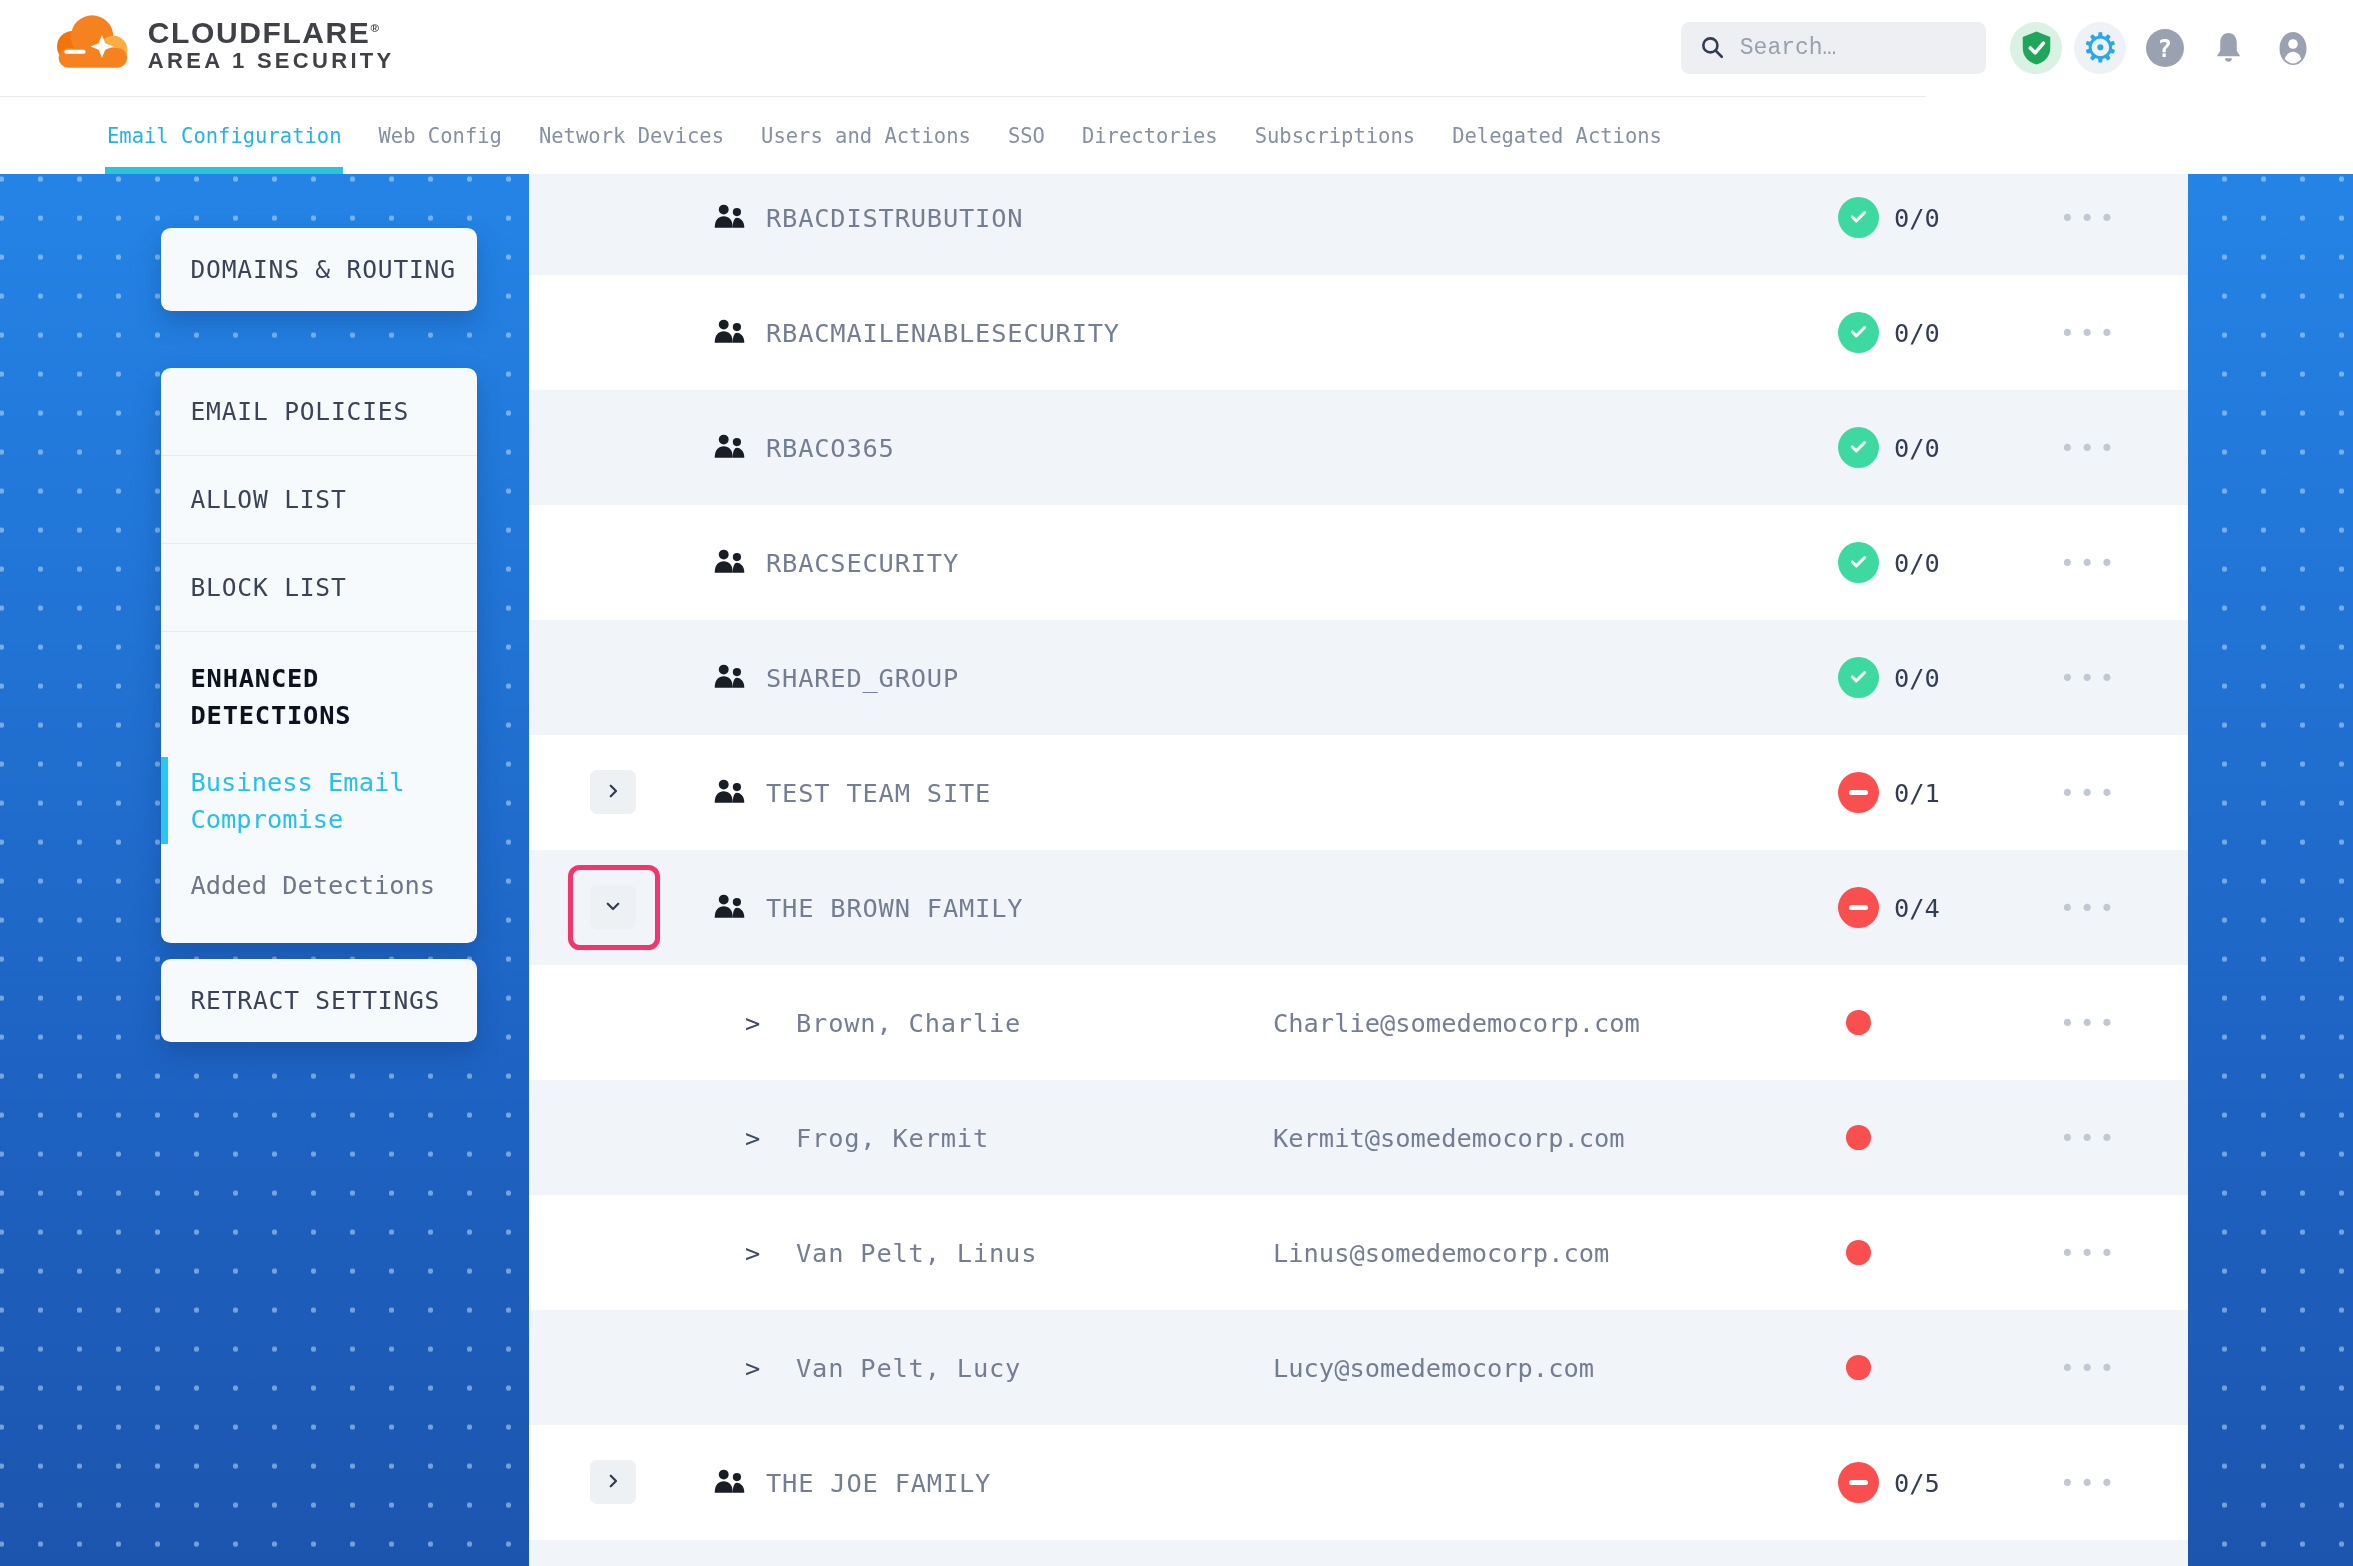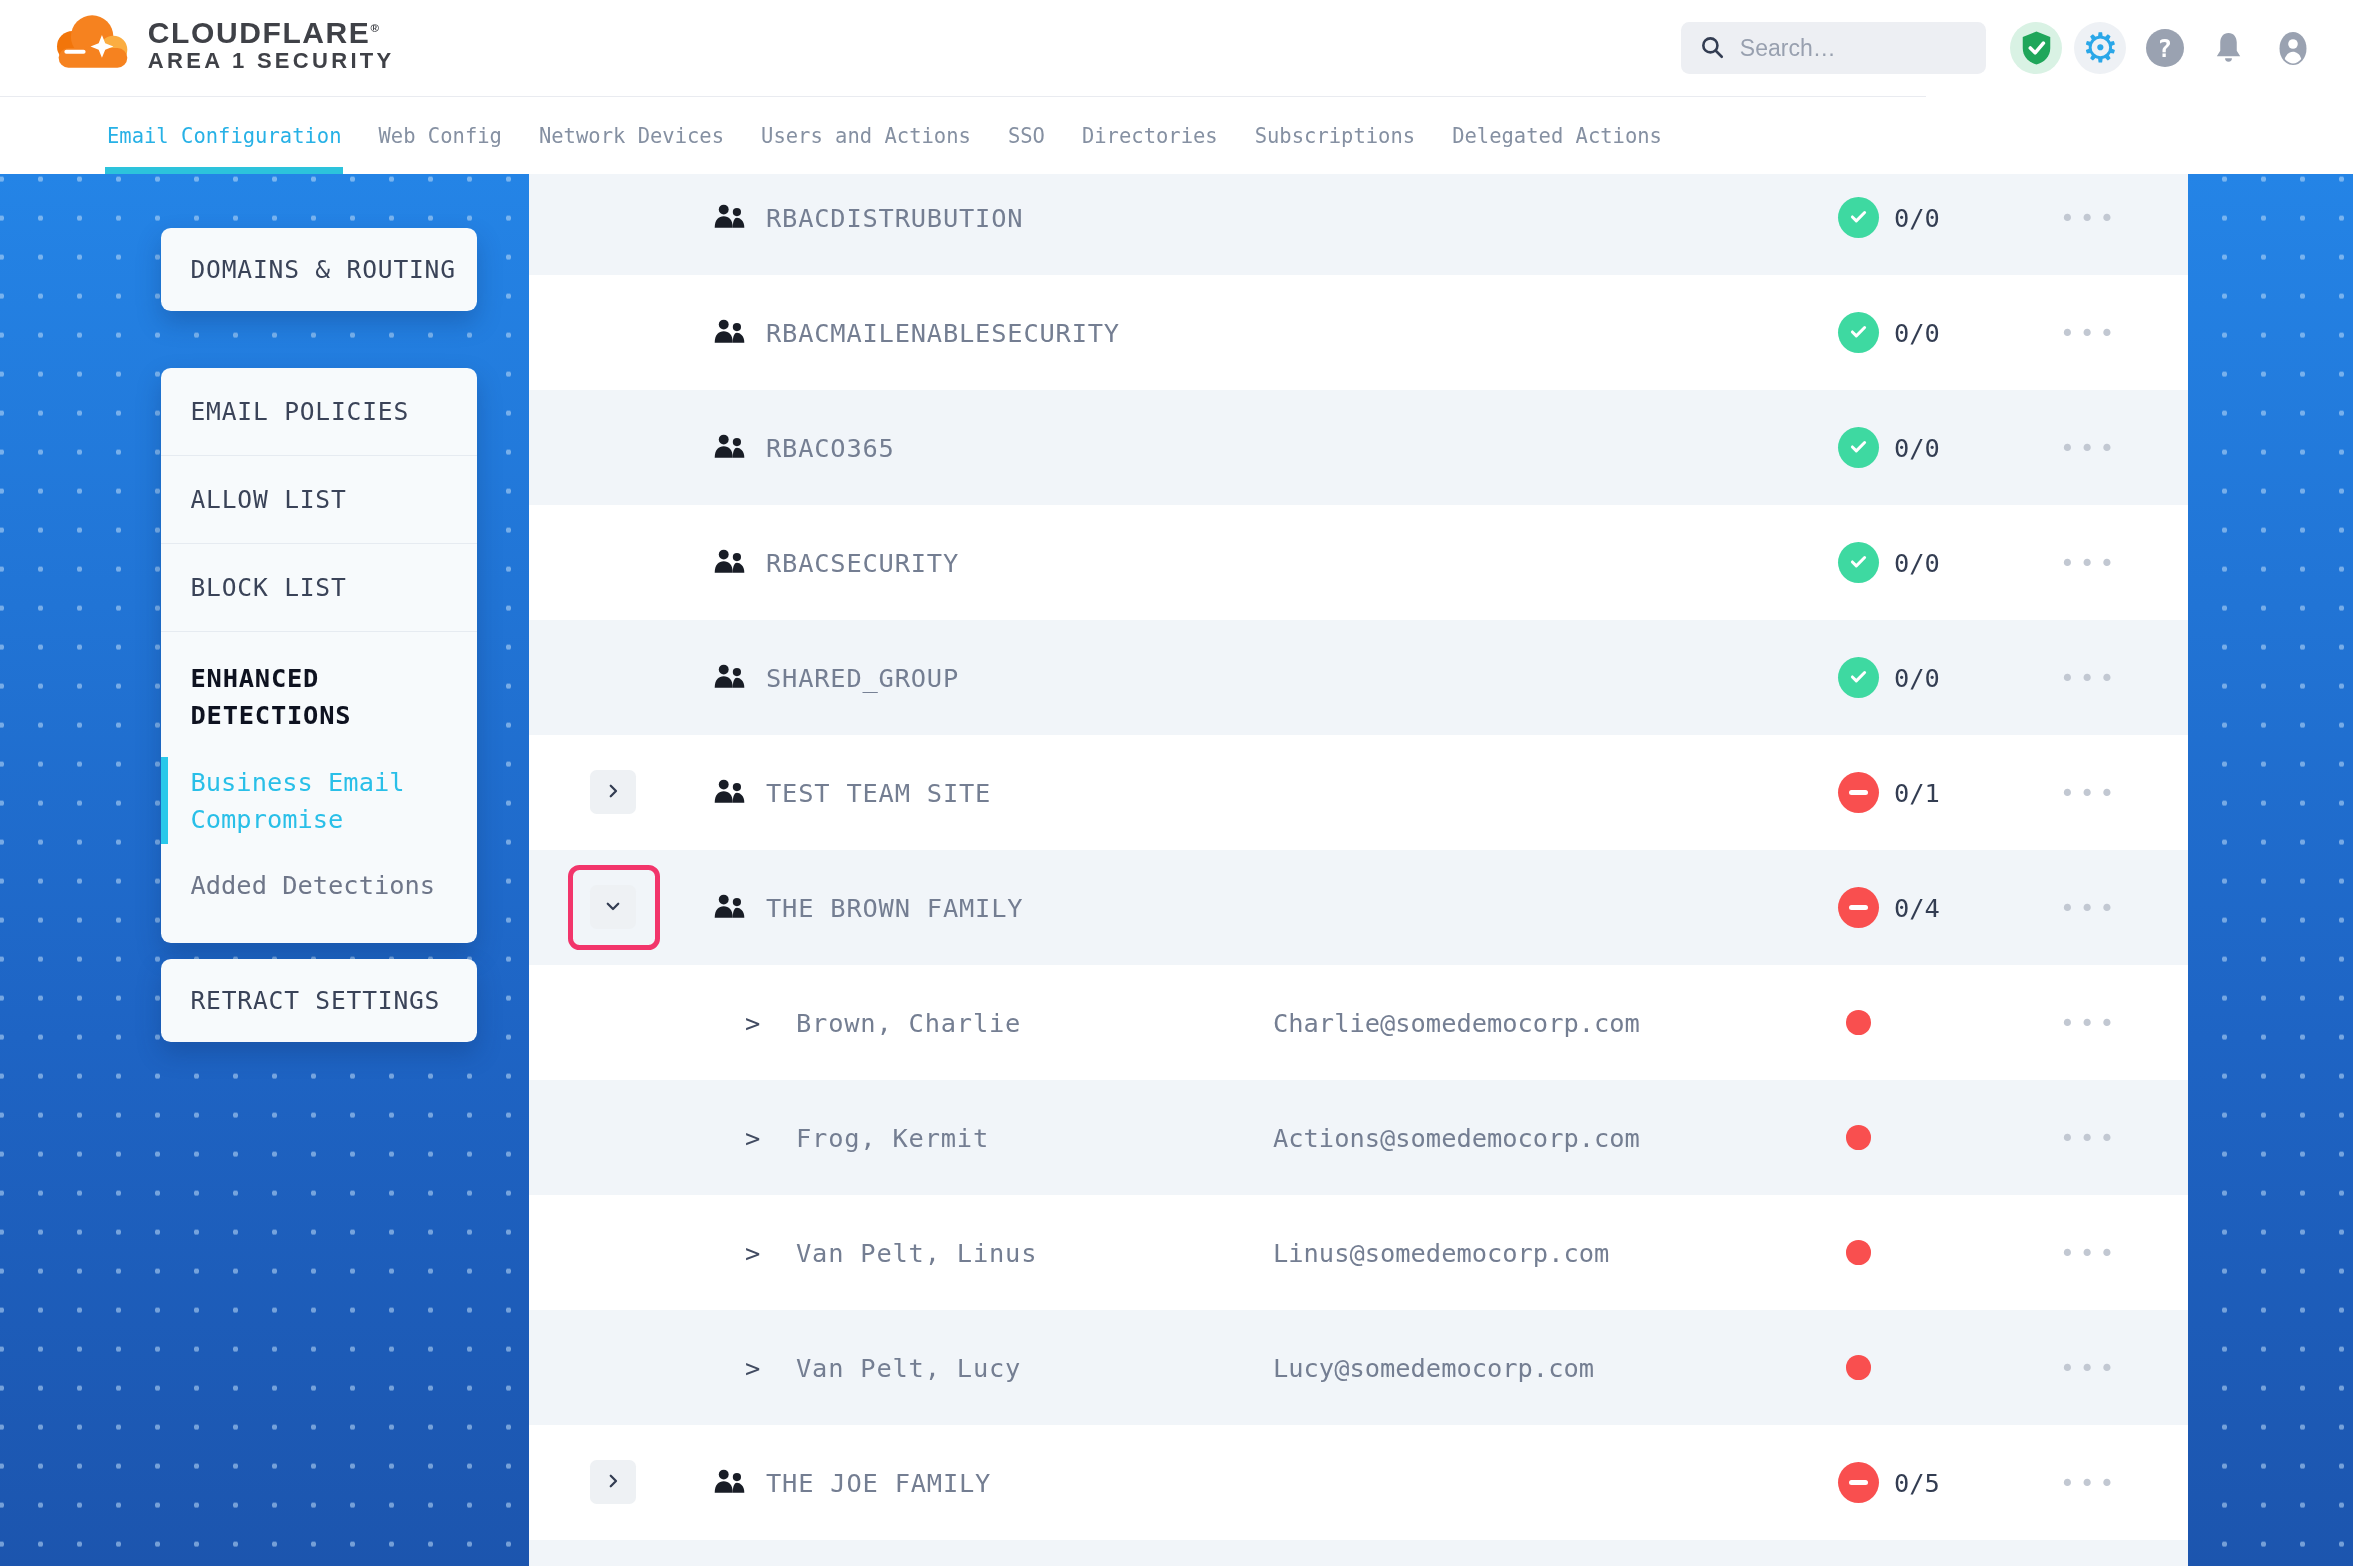--- a/index.html
+++ b/index.html
@@ -20,21 +20,21 @@
   .logo-brand sup { font-size:11.5px; }
   .logo-sub { font-size:22px; font-weight:bold; letter-spacing:3.3px; line-height:24.6px; }
   .top-nav { position:absolute; left:361px; top:0; height:97px; display:flex; align-items:center; gap:72px; }
   .top-nav-item { font-size:21px; color:#7d8798; cursor:pointer; }
   .search-box {
     position:absolute; left:1681px; top:22px; width:305px; height:52px;
     background:#edeff3; border-radius:8.2px; display:flex; align-items:center; padding-left:18px; gap:14.8px;
   }
   .search-box input {
     border:none; outline:none; background:transparent; width:197px;
-    font-family:Liberation Sans, sans-serif; font-size:23px; color:#14532d;
+    font-family:Liberation Mono, monospace; font-size:23px; color:#14532d;
   }
   .search-box input::placeholder { color:#98a0af; }
   .header-icons { position:absolute; left:2010px; top:22px; display:flex; gap:12.3px; }
   .hicon { width:52px; height:52px; display:flex; align-items:center; justify-content:center; border-radius:50%; cursor:pointer; }
   .hicon.shield-bg { background:#d9f2e4; }
   .hicon.gear-bg { background:#eef1f5; }
   .gear-glyph { font-size:41px; color:#2aa7e8; line-height:1; font-family:"DejaVu Sans", sans-serif; }
   .help-circle { width:38px; height:38px; border-radius:50%; background:#9aa2b1; color:#ffffff;
     display:flex; align-items:center; justify-content:center; font-size:24.6px; font-weight:bold; }
 
@@ -321,21 +321,21 @@
         <div class="row member">
           <span class="m-chev">&gt;</span>
           <span class="m-name">Brown, Charlie</span>
           <span class="email">Charlie@somedemocorp.com</span>
           <span class="dot"></span>
           <span class="menu">•••</span>
         </div>
         <div class="row member">
           <span class="m-chev">&gt;</span>
           <span class="m-name">Frog, Kermit</span>
-          <span class="email">Actions@somedemocorp.com</span>
+          <span class="email">Kermit@somedemocorp.com</span>
           <span class="dot"></span>
           <span class="menu">•••</span>
         </div>
         <div class="row member">
           <span class="m-chev">&gt;</span>
           <span class="m-name">Van Pelt, Linus</span>
           <span class="email">Linus@somedemocorp.com</span>
           <span class="dot"></span>
           <span class="menu">•••</span>
         </div>

